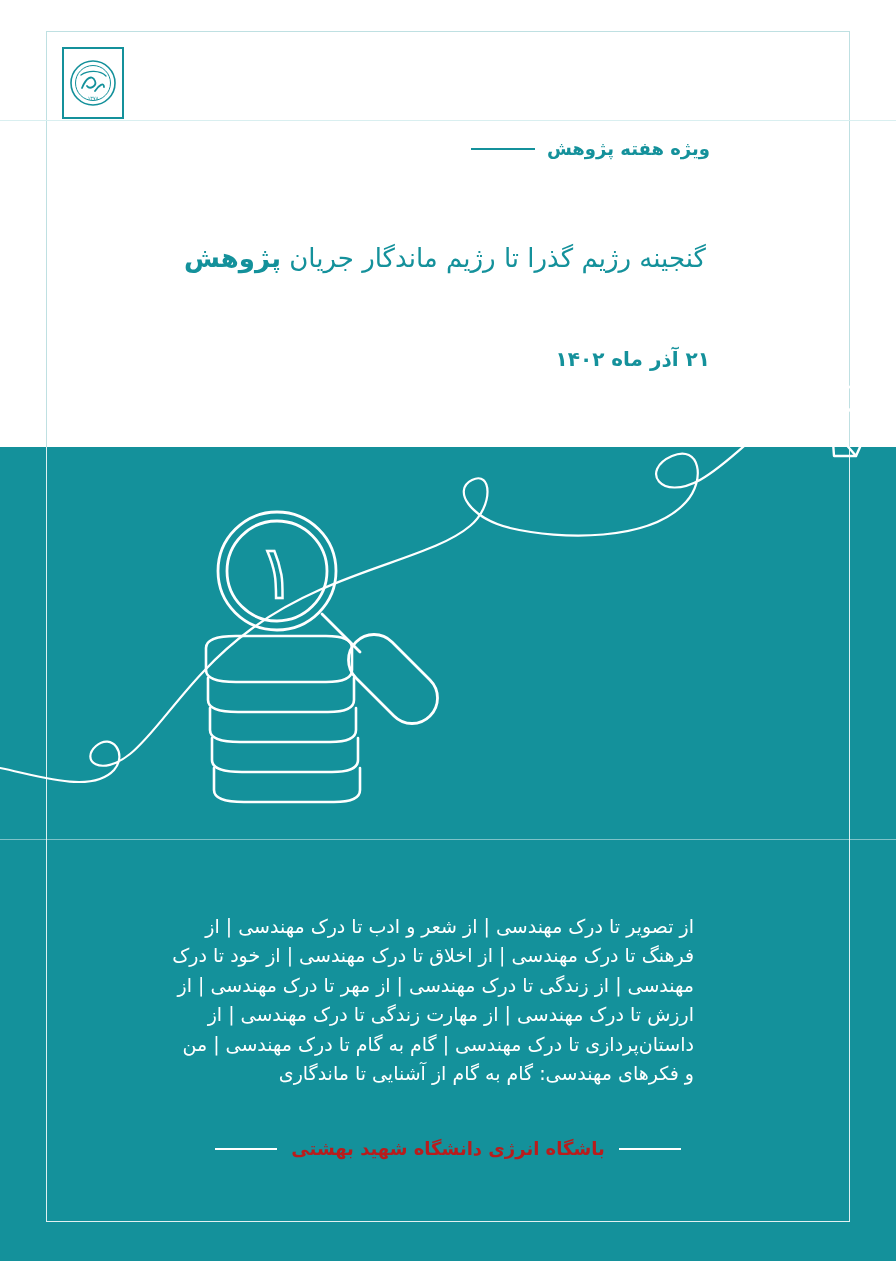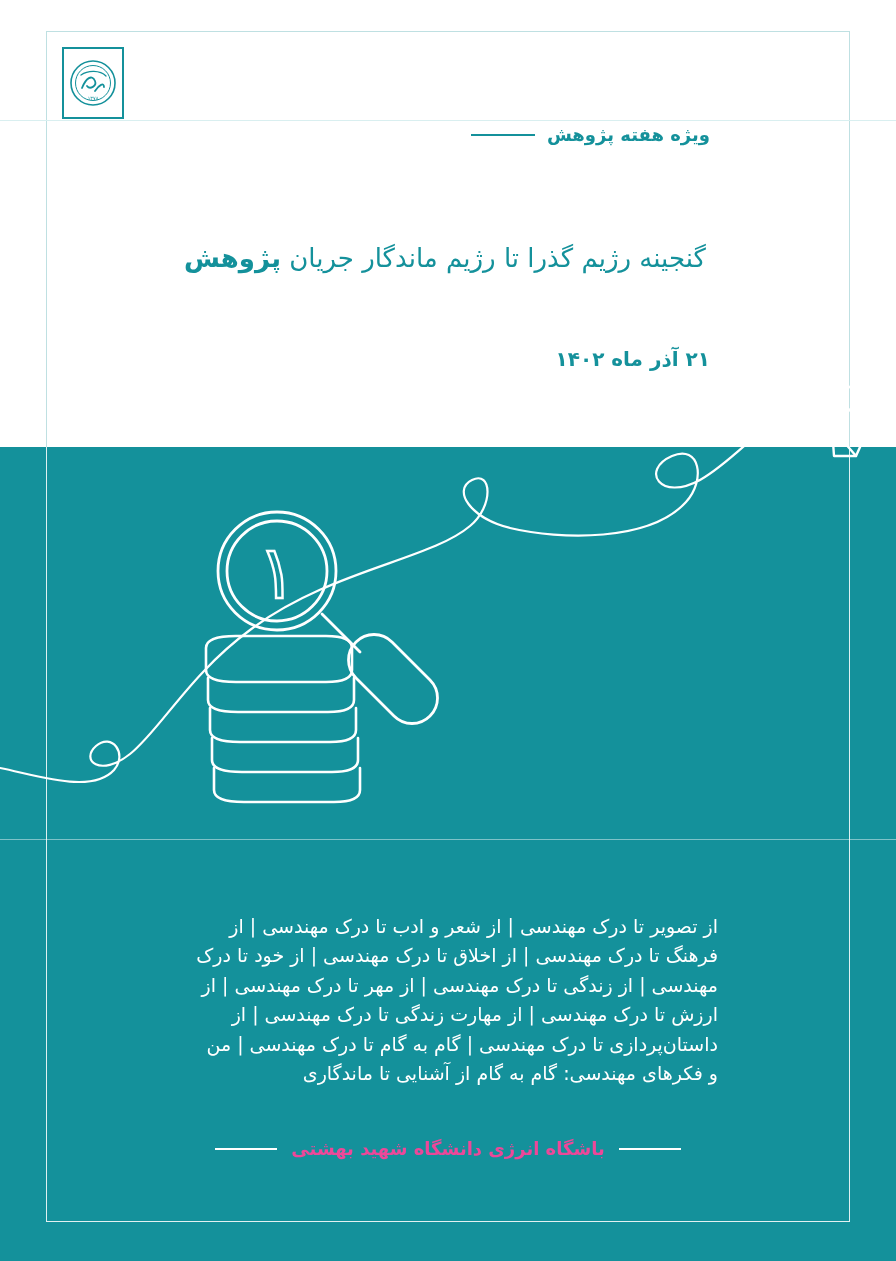--- a/index.html
+++ b/index.html
@@ -107,21 +107,21 @@
     display: flex;
     align-items: center;
     justify-content: center;
   }
   .logo svg { display: block; }
 
   
   .eyebrow-wrap {
     position: absolute;
     right: 186px;
-    top: 124px;
+    top: 138px;
     display: flex;
     align-items: center;
     gap: 12px;
     direction: rtl;
   }
   .eyebrow-text {
     color: #14919b;
     font-size: 18px;
     font-weight: bold;
     white-space: nowrap;
@@ -186,21 +186,21 @@
     left: 0;
     top: 330px;
     width: 896px;
     height: 520px;
     pointer-events: none;
   }
 
   
   .body-text {
     position: absolute;
-    right: 178px;
+    right: 202px;
     top: 912px;
     width: 526px;
     color: #ffffff;
     font-size: 19px;
     line-height: 1.55;
     direction: rtl;
   }
 
   
   .footer-wrap {
@@ -208,21 +208,21 @@
     left: 0;
     top: 1138px;
     width: 896px;
     display: flex;
     align-items: center;
     justify-content: center;
     gap: 14px;
     direction: rtl;
   }
   .footer-text {
-    color: #ec4899;
+    color: #b91c1c;
     font-size: 18px;
     font-weight: bold;
     white-space: nowrap;
   }
   .footer-rule {
     width: 62px;
     height: 2px;
     background: #ffffff;
   }
 </style>

